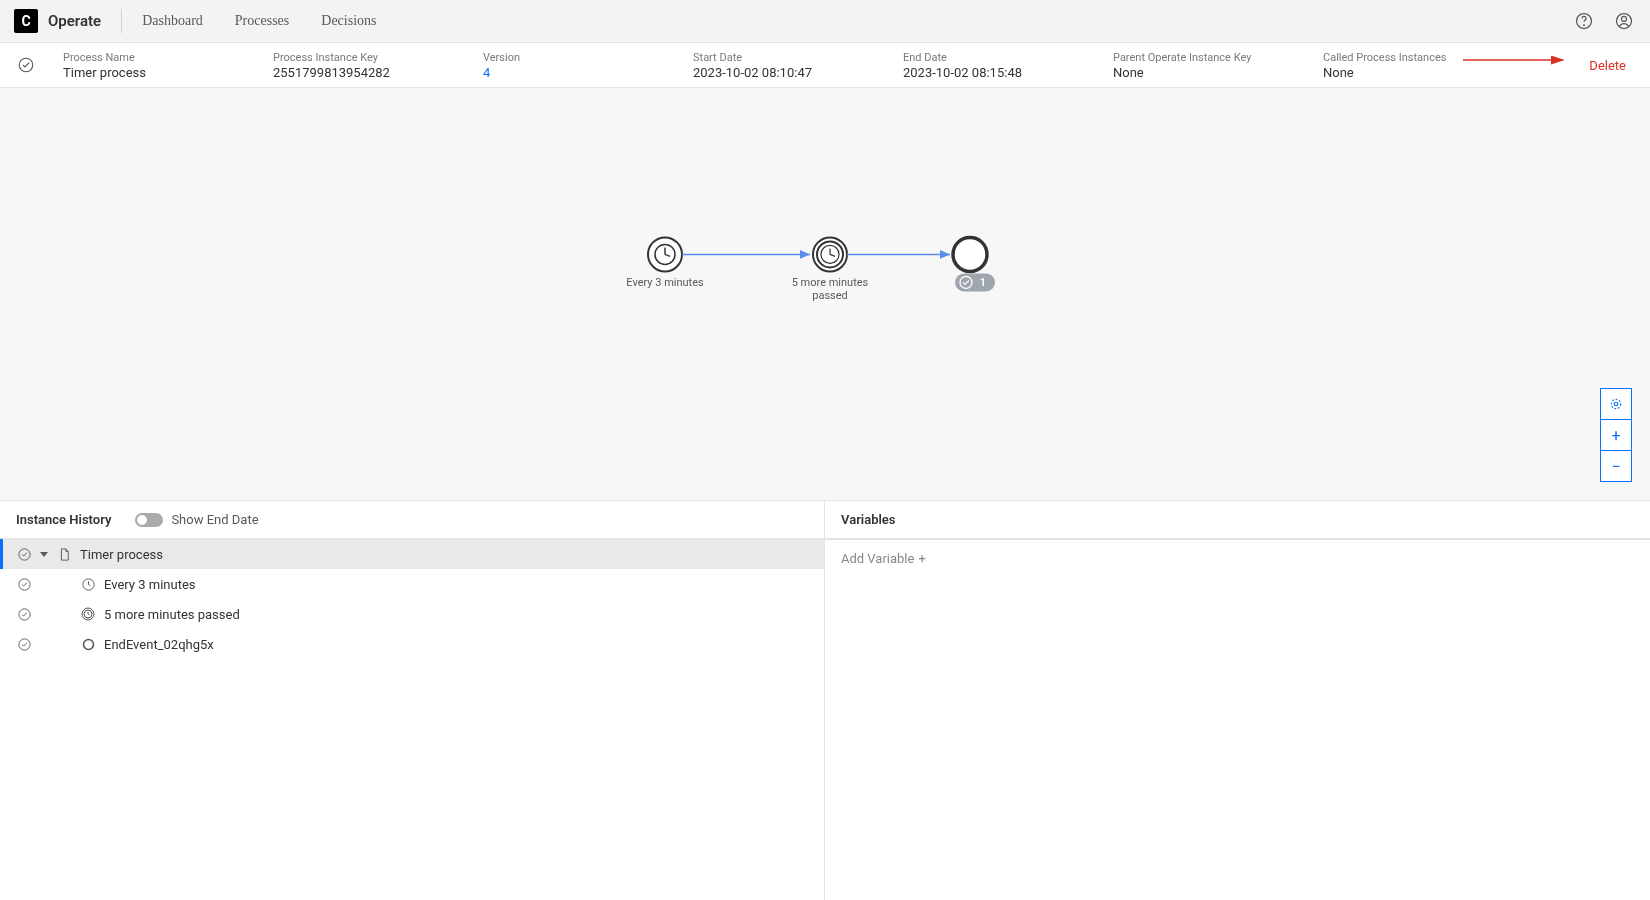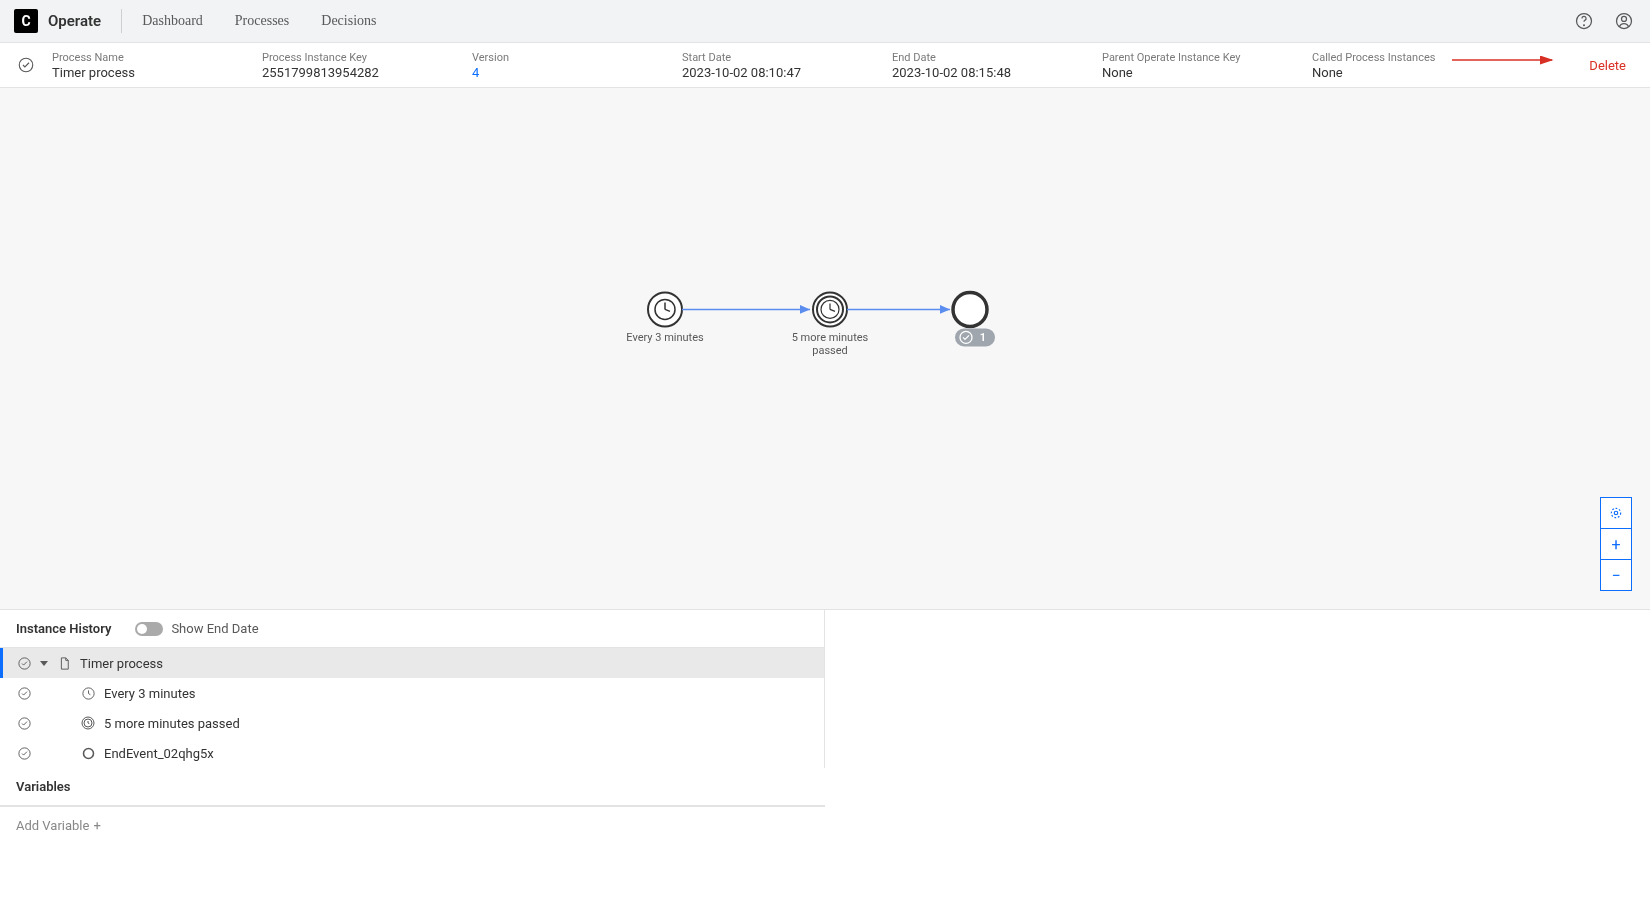--- a/index.html
+++ b/index.html
@@ -70,20 +70,21 @@
       cursor: pointer;
       color: #595959;
     }
     .header-row {
       height: 45px;
       background: #fff;
       border-bottom: 1px solid #e3e3e3;
       display: flex;
       align-items: center;
       padding: 0 14px;
+      gap: 11px;
     }
     .status-icon {
       width: 24px;
       height: 24px;
       display: flex;
       align-items: center;
       justify-content: center;
       color: #595959;
     }
     .header-cells {
@@ -151,25 +152,24 @@
       left: 50%;
       top: 50%;
       transform: translate(-50%, -58%);
     }
     .node-label {
       font-size: 11px;
       fill: #595959;
       text-anchor: middle;
     }
     .bottom {
-      height: 291px;
+      height: 400px;
       display: flex;
       background: #fff;
       border-top: 1px solid #e3e3e3;
-      flex-direction: column;
     }
     .panel-left {
       width: 50%;
       border-right: 1px solid #e3e3e3;
       display: flex;
       flex-direction: column;
     }
     .panel-right {
       width: 50%;
       display: flex;

